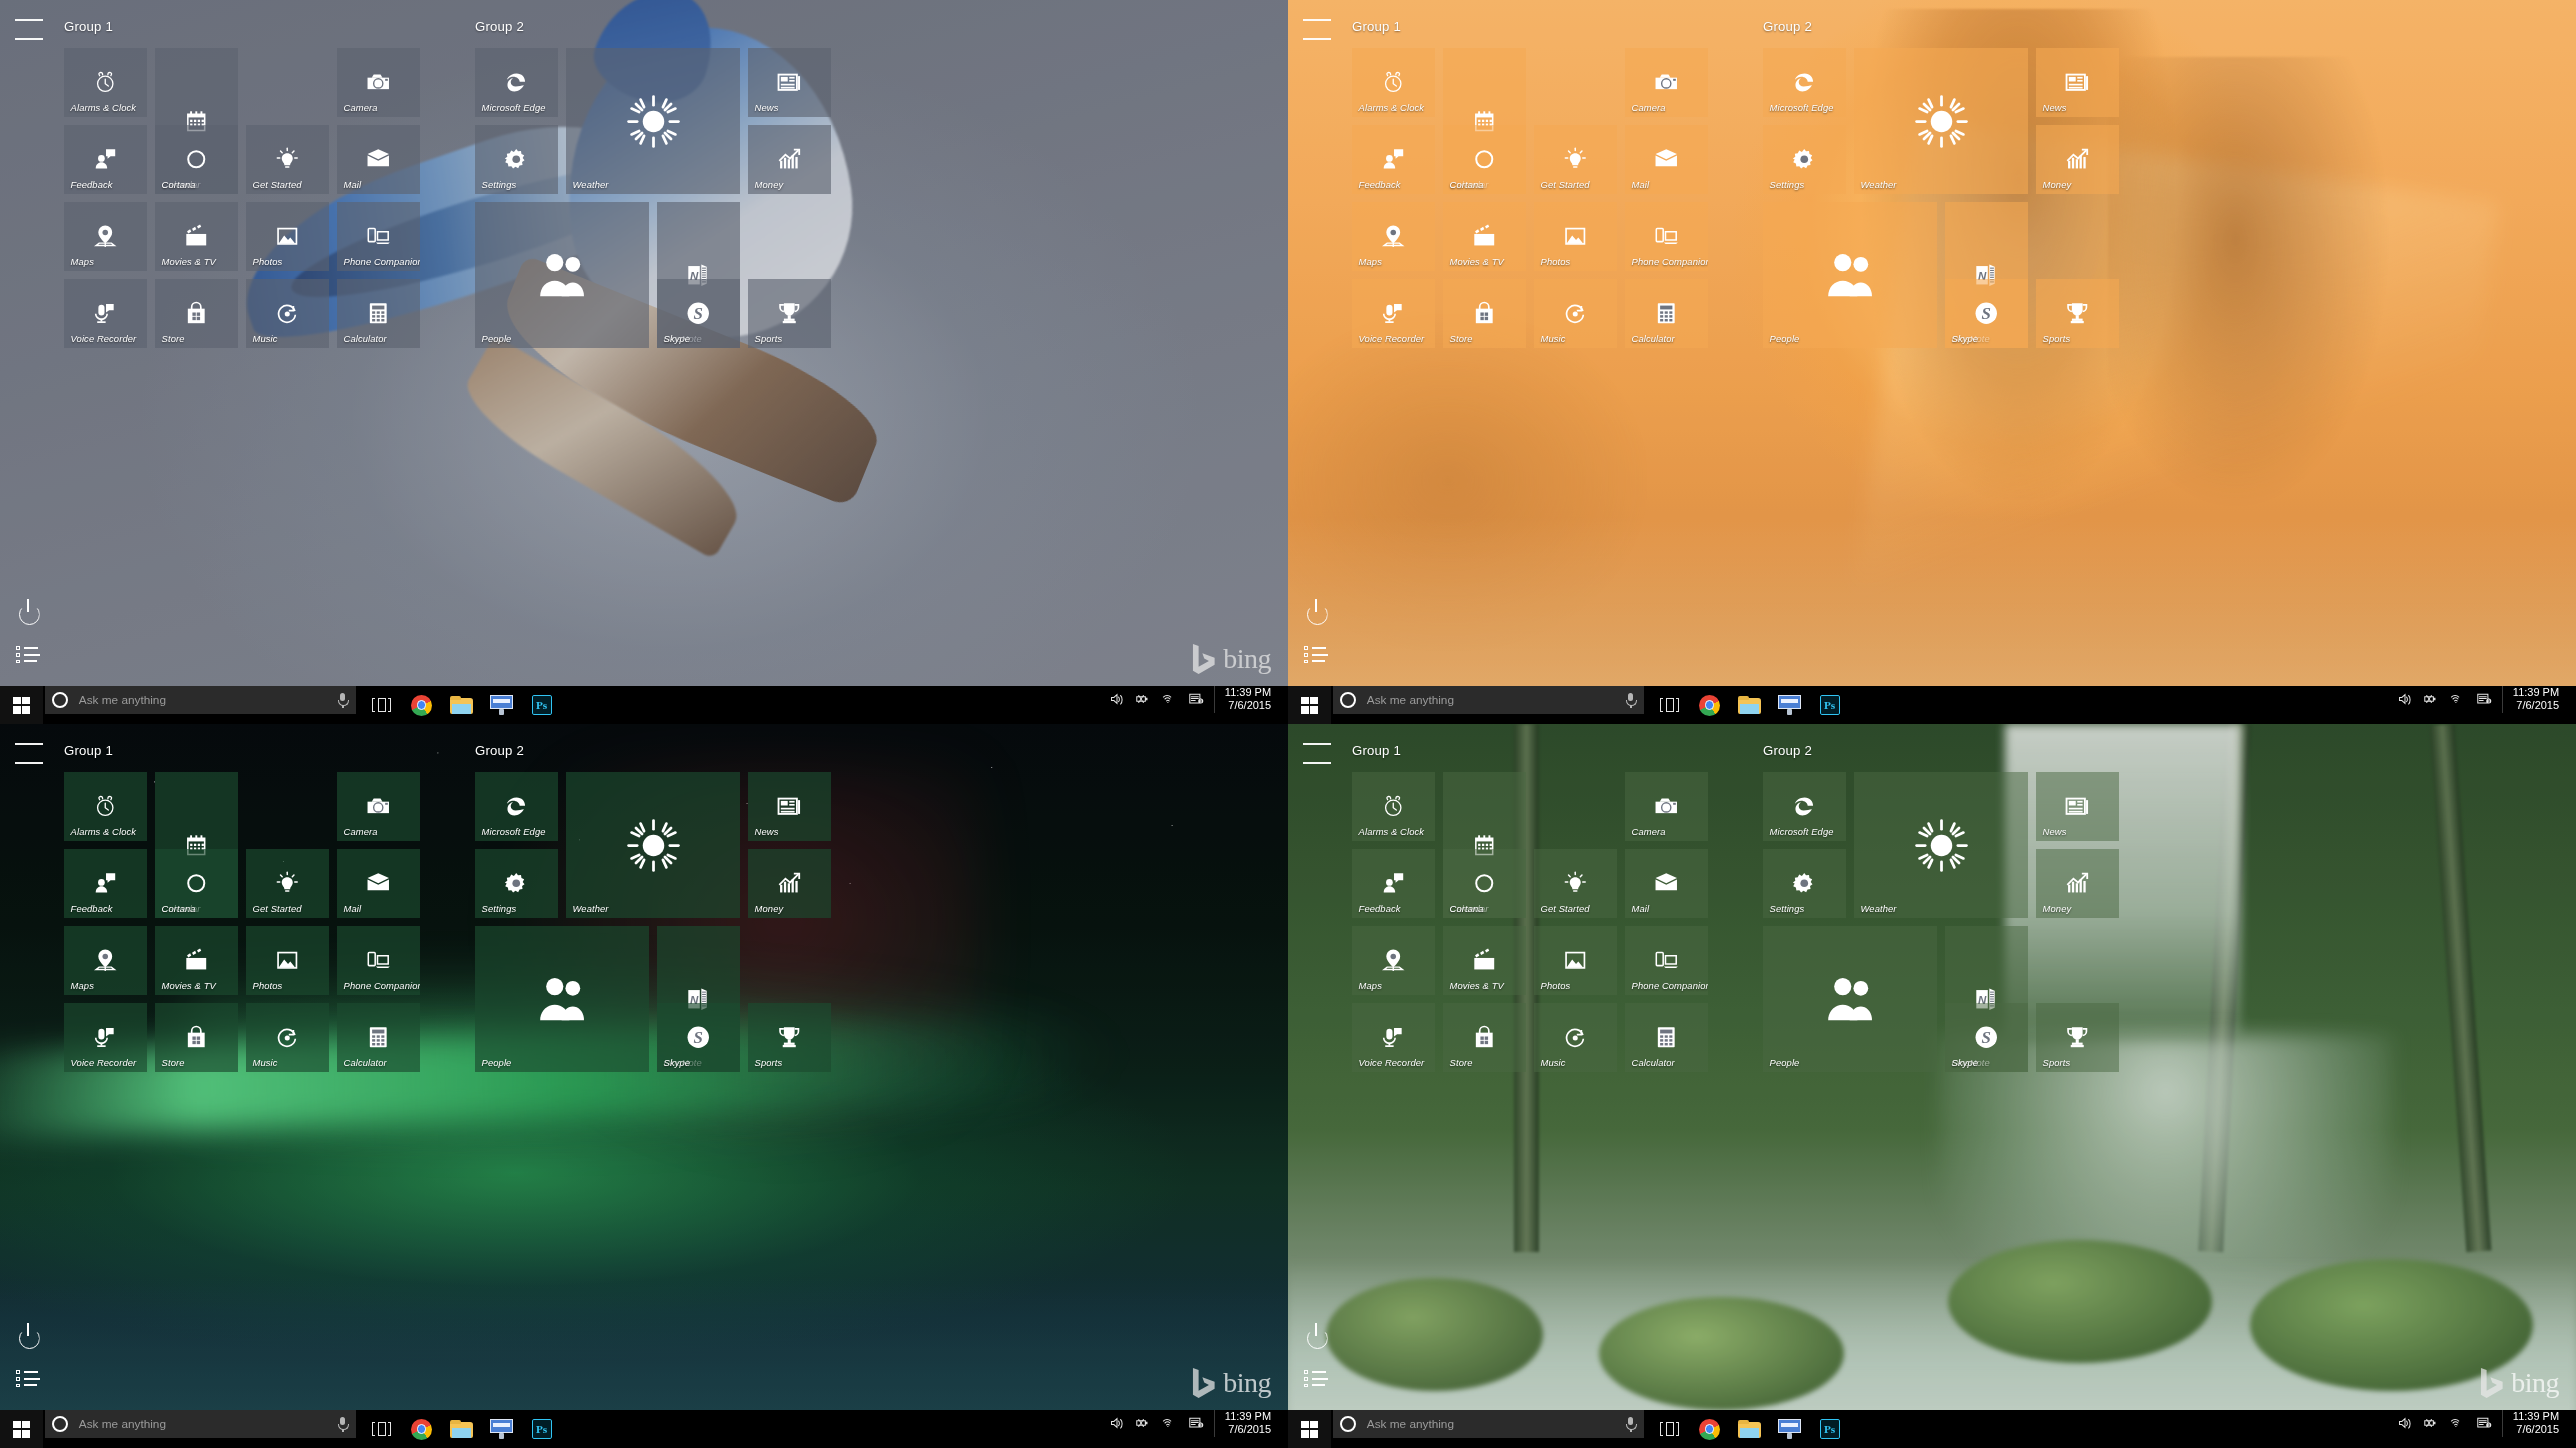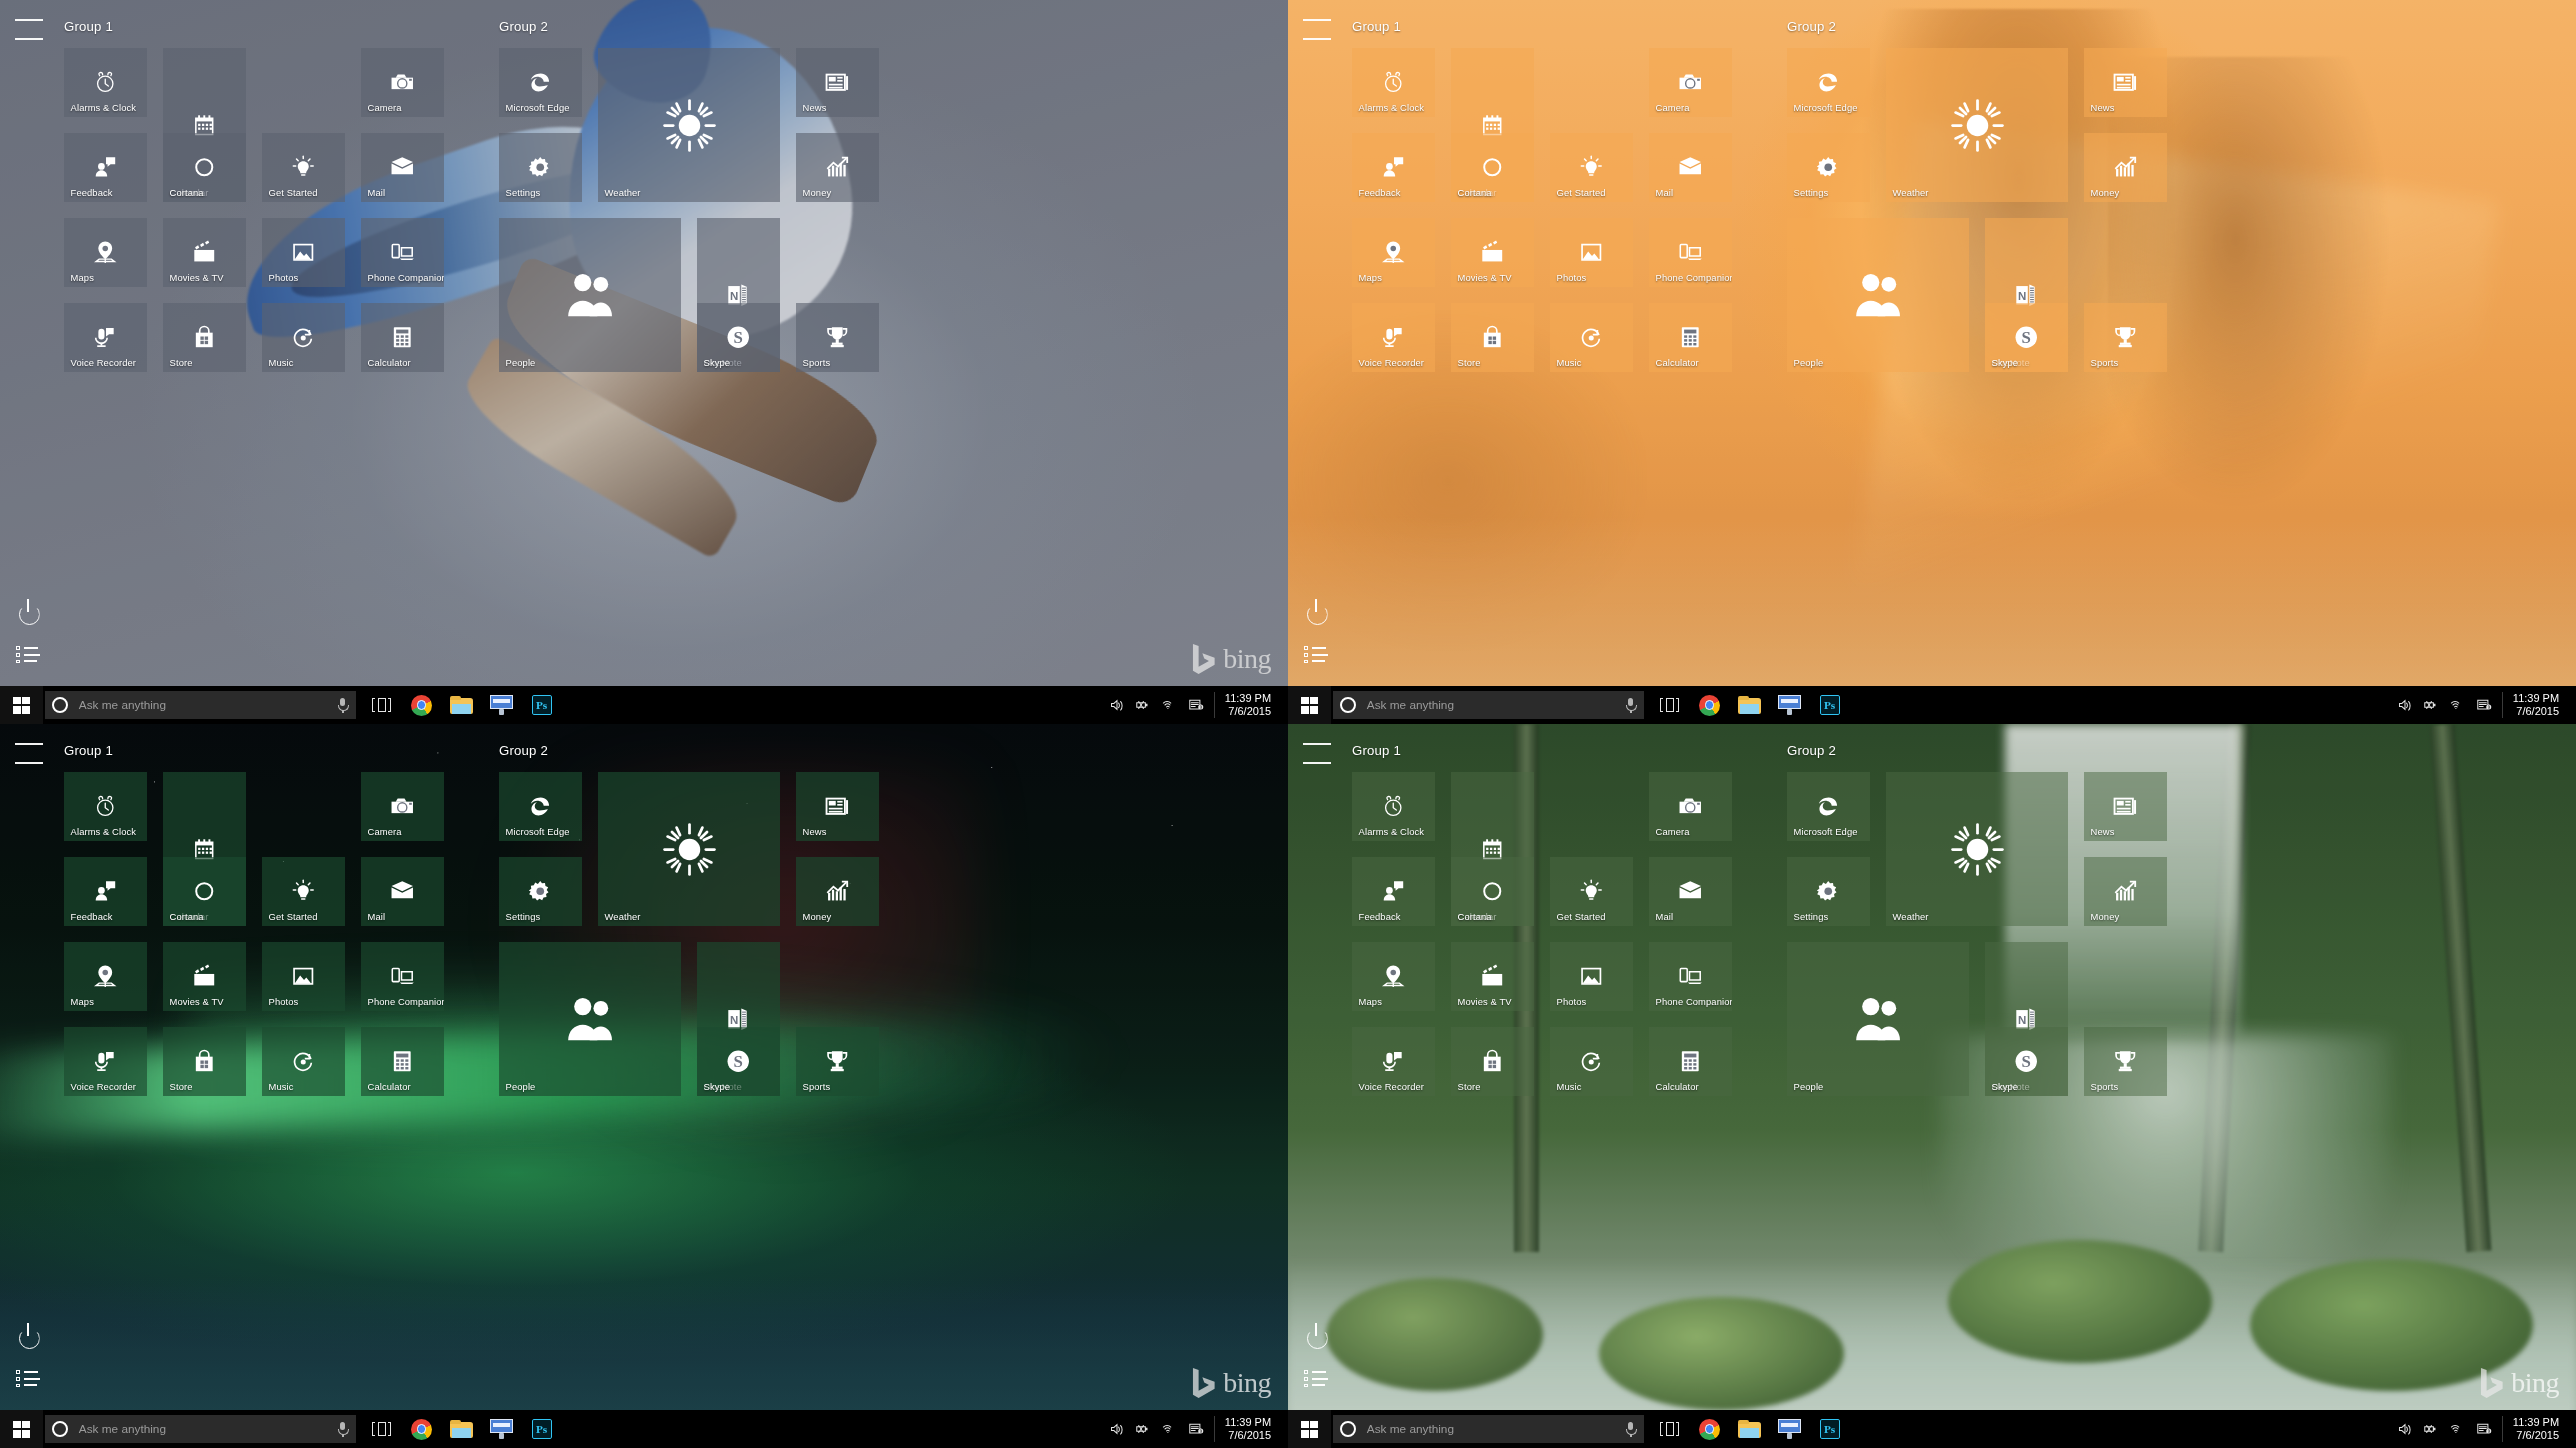--- a/index.html
+++ b/index.html
@@ -111,34 +111,34 @@
   .ico-power::before { content:""; position:absolute; left:1.9px; top:4.7px; width:19px; height:19px;
      border:1.9px solid #fff; border-radius:50%; clip-path:polygon(0 22%,100% 22%,100% 100%,0 100%); }
   .ico-power::after { content:""; position:absolute; left:10.4px; top:0px; width:1.9px; height:12.3px; background:#fff; }
   .ico-allapps { width:24.5px; height:17px; margin:0 auto; position:relative; }
   .ico-allapps i { position:absolute; left:0; width:4.7px; height:3.8px; border:0.9px solid #fff; }
   .ico-allapps b { position:absolute; left:8.5px; height:1.9px; background:#fff; }
 
   .groups { position:absolute; left:64px; top:19px; display:flex; gap:55px; }
   .group-title { color:#fff; font-size:13.2px; letter-spacing:0.2px; margin-bottom:14px; text-shadow:0 0.9px 1.9px rgba(0,0,0,.45); }
 
-  .tilegrid { display:grid; gap:16px; }
+  .tilegrid { display:grid; gap:8px;font-style:italic; }
   .g1 { grid-template-columns:repeat(4,83px); grid-template-rows:repeat(4,69px); }
   .g2 { grid-template-columns:repeat(4,83px); grid-template-rows:repeat(4,69px); }
 
   .tile { position:relative; display:flex; align-items:center; justify-content:center;
      cursor:pointer; overflow:hidden; }
   .tile .lbl { position:absolute; left:6.6px; bottom:3.8px; color:#fff; font-size:9.4px;
      white-space:nowrap; text-shadow:0 0.9px 1.9px rgba(0,0,0,.55); letter-spacing:0.1px; }
   .tile .gly { color:#fff; display:flex; align-items:center; justify-content:center; }
   .w2 { grid-column:span 2; } .h2 { grid-row:span 2; }
 
   
   .taskbar { position:absolute; left:0; bottom:0; width:1288px; height:38px;
-     background:#000; display:flex; align-items:center; }
+     background:#000; display:flex; align-items:flex-start; }
   .winbtn { width:43px; height:38px; display:flex; align-items:center; justify-content:center;
      background:#111; cursor:pointer; }
   .winlogo { width:17px; height:17px; display:grid; grid-template-columns:1fr 1fr; grid-template-rows:1fr 1fr; gap:1.9px; }
   .winlogo i { background:#fff; display:block; }
   .searchbox { width:311px; height:28px; background:#2b2b2b; display:flex; align-items:center;
      padding:0 7.5px; margin-left:1.9px; cursor:text; }
   .cortana-ring { width:16px; height:16px; border:2.5px solid #fff; border-radius:50%; flex:none; }
   .searchtext { color:#9b9b9b; font-size:11.8px; margin-left:10.4px; flex:1; }
   .mic { width:11.3px; height:15px; position:relative; flex:none; opacity:.85; }
   .mic::before { content:""; position:absolute; left:3.3px; top:0; width:4.7px; height:8.5px;

